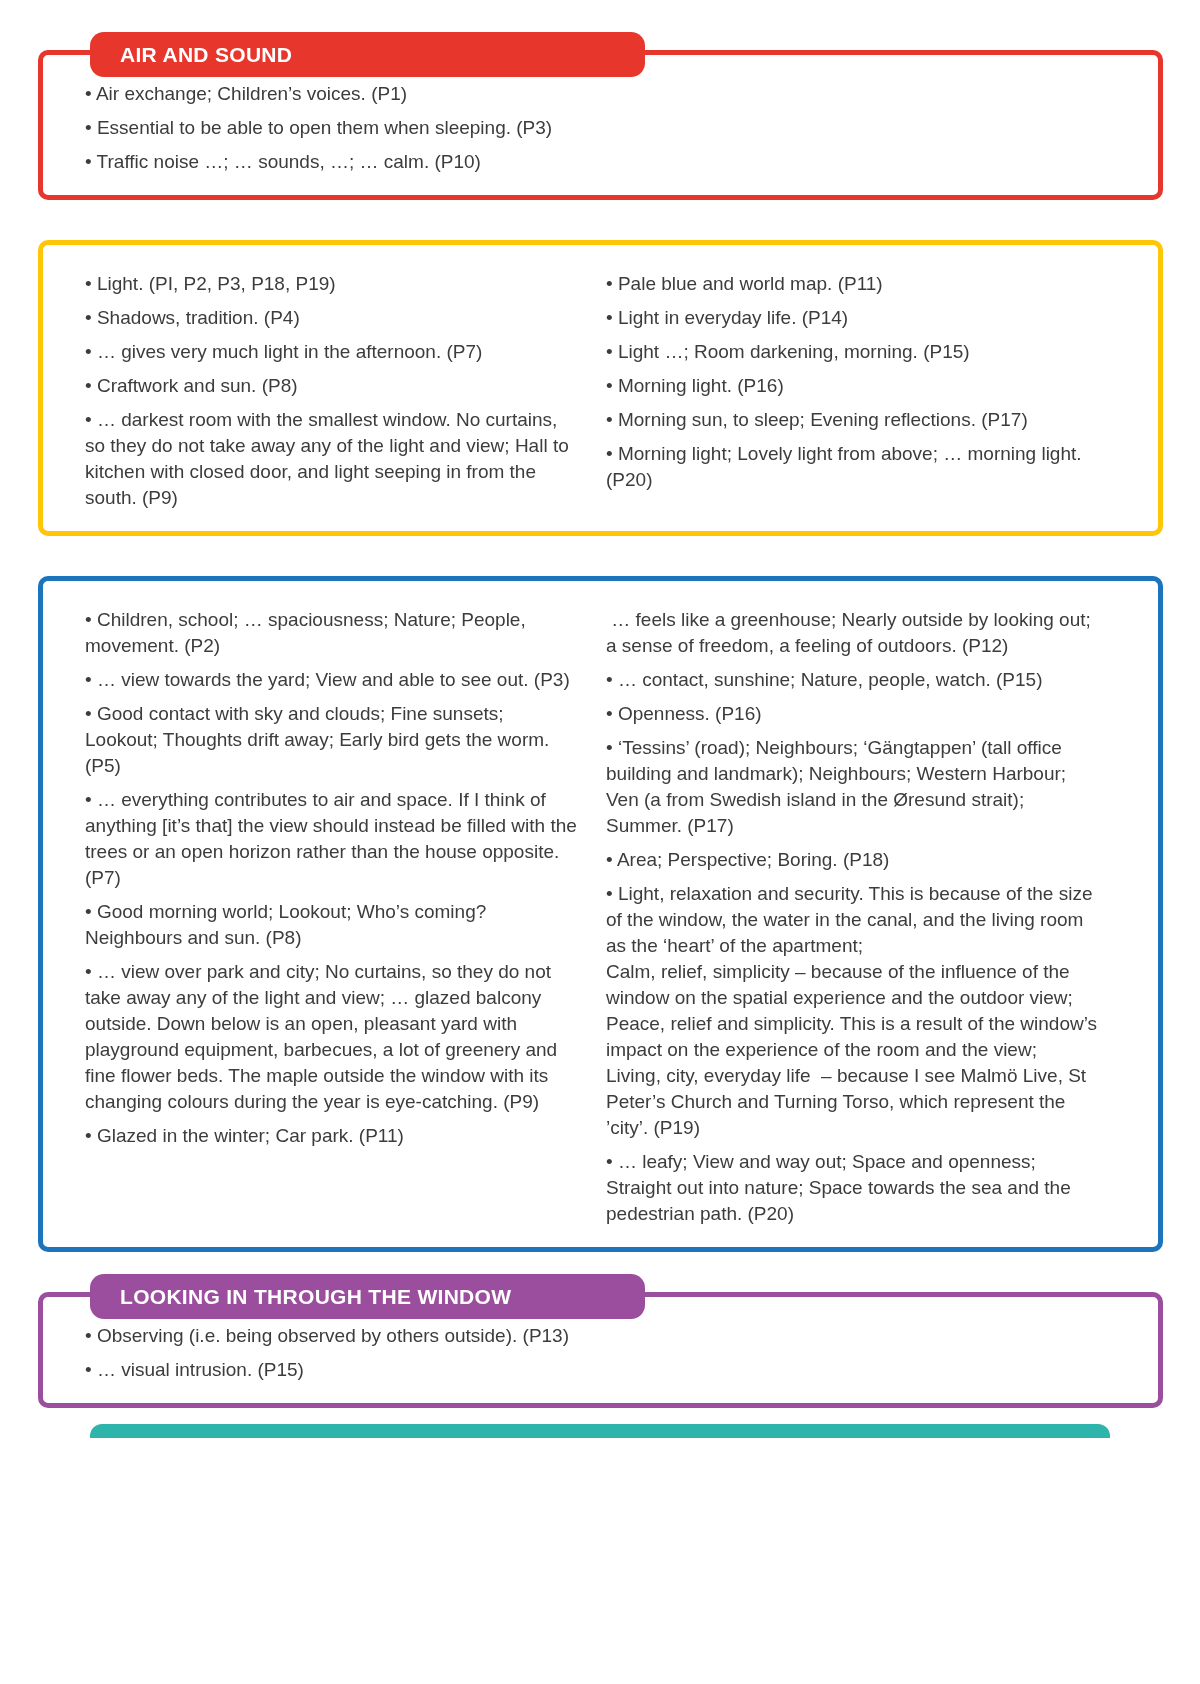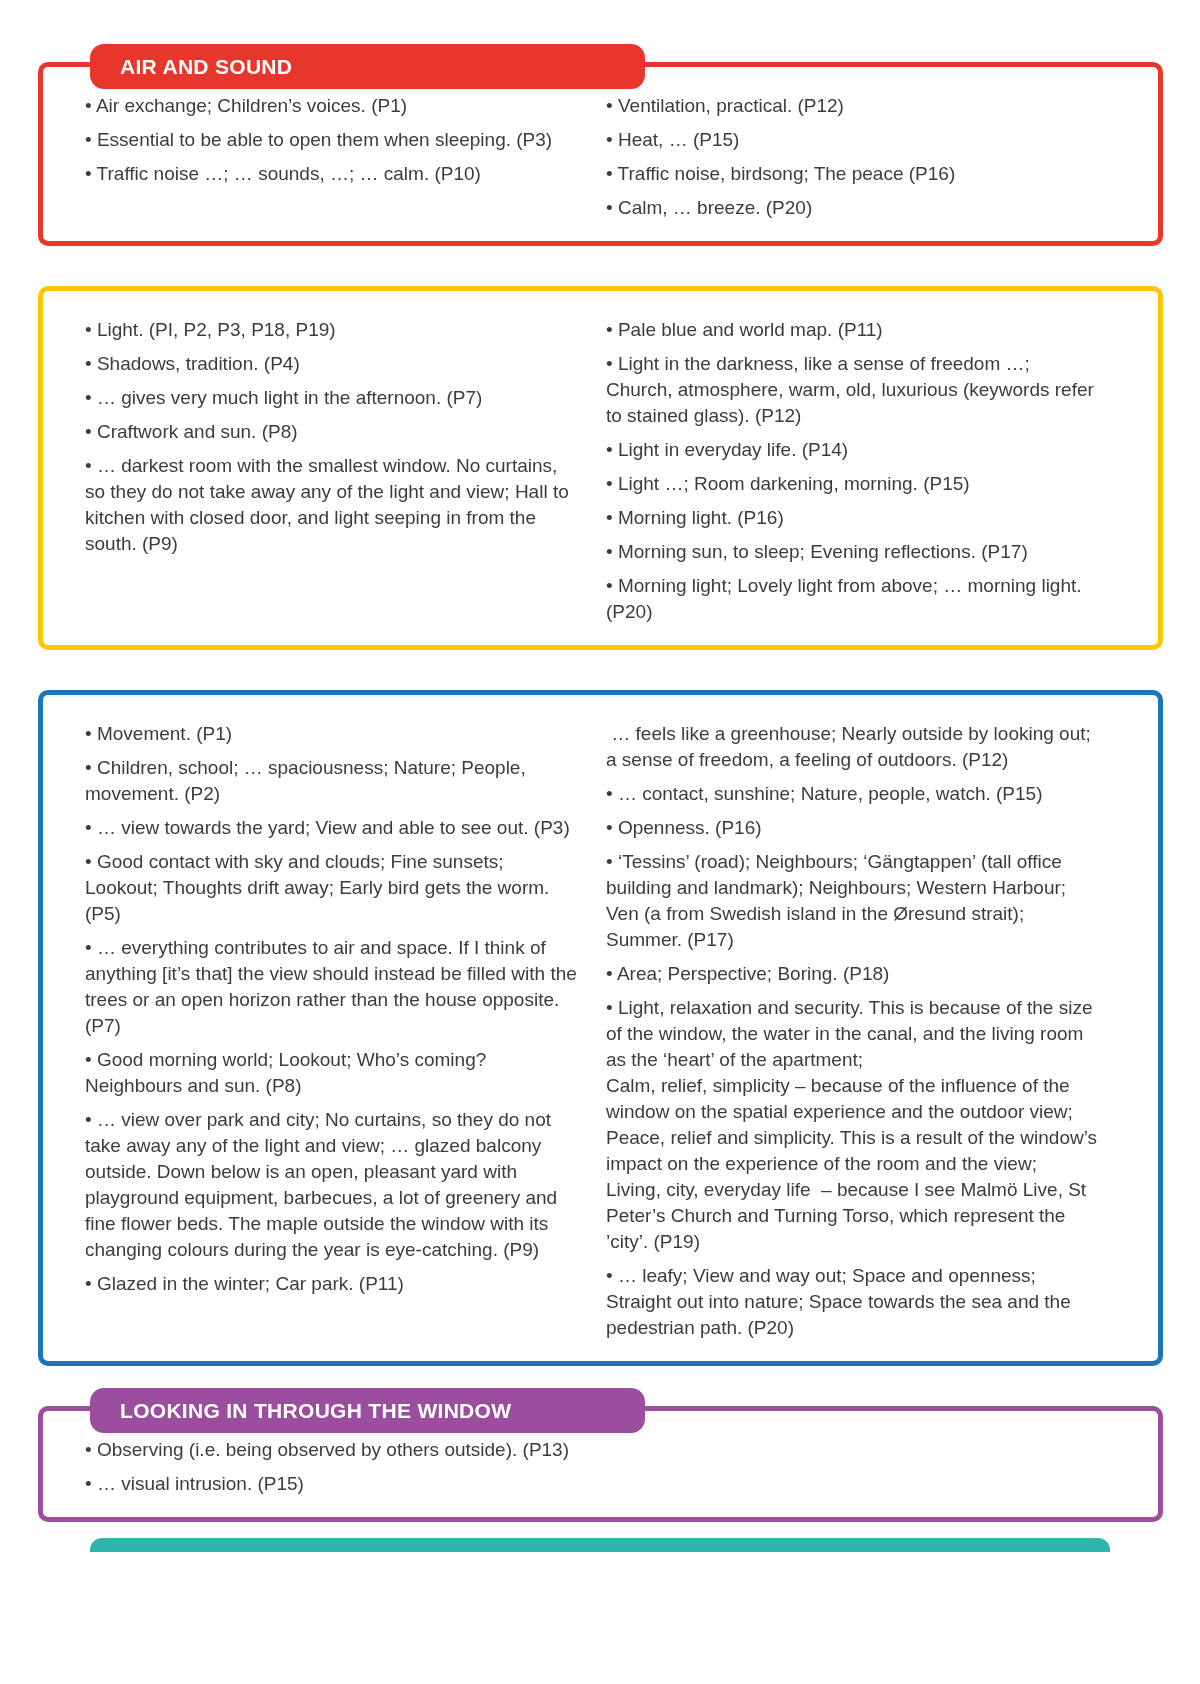--- a/index.html
+++ b/index.html
@@ -17,21 +17,21 @@
     padding-top: 50px;
   }
   .section {
     position: relative;
     margin: 40px 37px 0 38px;
     border: 5px solid var(--c, #999);
     border-radius: 10px;
     background: #ffffff;
   }
   .section.first {
-    margin-top: 12px;
+    margin-top: 0;
   }
   .pill {
     position: absolute;
     top: -23px;
     left: 47px;
     width: 555px;
     height: 45px;
     background: var(--c, #999);
     border-radius: 14px;
     display: flex;
@@ -78,54 +78,46 @@
 <div class="section first" style="--c: #e7362b;">
   <div class="pill">
     <span class="pill-label">AIR AND SOUND</span>
   </div>
   <div class="columns">
     <div class="col">
         <p class="item"><span class="bullet">• </span><span>Air exchange; Children’s voices. (P1)</span></p>
         <p class="item"><span class="bullet">• </span><span>Essential to be able to open them when sleeping. (P3)</span></p>
         <p class="item"><span class="bullet">• </span><span>Traffic noise …; … sounds, …; … calm. (P10)</span></p>
       </div>
-    <div class="col">
-        <p class="item"><span class="bullet">• </span><span>Ventilation, practical. (P12)</span></p>
-        <p class="item"><span class="bullet">• </span><span>Heat, … (P15)</span></p>
-        <p class="item"><span class="bullet">• </span><span>Traffic noise, birdsong; The peace (P16)</span></p>
-        <p class="item"><span class="bullet">• </span><span>Calm, … breeze. (P20)</span></p>
-      </div>
   </div>
 </div>
 
 <div class="section" style="--c: #ffc608;">
   <div class="columns">
     <div class="col">
         <p class="item"><span class="bullet">• </span><span>Light. (PI, P2, P3, P18, P19)</span></p>
         <p class="item"><span class="bullet">• </span><span>Shadows, tradition. (P4)</span></p>
         <p class="item"><span class="bullet">• </span><span>… gives very much light in the afternoon. (P7)</span></p>
         <p class="item"><span class="bullet">• </span><span>Craftwork and sun. (P8)</span></p>
         <p class="item"><span class="bullet">• </span><span>… darkest room with the smallest window. No curtains, so they do not take away any of the light and view; Hall to kitchen with closed door, and light seeping in from the south. (P9)</span></p>
       </div>
     <div class="col">
         <p class="item"><span class="bullet">• </span><span>Pale blue and world map. (P11)</span></p>
-        <p class="item"><span class="bullet">• </span><span>Light in the darkness, like a sense of freedom …; Church, atmosphere, warm, old, luxurious (keywords refer to stained glass). (P12)</span></p>
         <p class="item"><span class="bullet">• </span><span>Light in everyday life. (P14)</span></p>
         <p class="item"><span class="bullet">• </span><span>Light …; Room darkening, morning. (P15)</span></p>
         <p class="item"><span class="bullet">• </span><span>Morning light. (P16)</span></p>
         <p class="item"><span class="bullet">• </span><span>Morning sun, to sleep; Evening reflections. (P17)</span></p>
         <p class="item"><span class="bullet">• </span><span>Morning light; Lovely light from above; … morning light. (P20)</span></p>
       </div>
   </div>
 </div>
 
 <div class="section" style="--c: #1c75bc;">
   <div class="columns">
     <div class="col">
-        <p class="item"><span class="bullet">• </span><span>Movement. (P1)</span></p>
         <p class="item"><span class="bullet">• </span><span>Children, school; … spaciousness; Nature; People, movement. (P2)</span></p>
         <p class="item"><span class="bullet">• </span><span>… view towards the yard; View and able to see out. (P3)</span></p>
         <p class="item"><span class="bullet">• </span><span>Good contact with sky and clouds; Fine sunsets; Lookout; Thoughts drift away; Early bird gets the worm. (P5)</span></p>
         <p class="item"><span class="bullet">• </span><span>… everything contributes to air and space. If I think of anything [it’s that] the view should instead be filled with the trees or an open horizon rather than the house opposite. (P7)</span></p>
         <p class="item"><span class="bullet">• </span><span>Good morning world; Lookout; Who’s coming? Neighbours and sun. (P8)</span></p>
         <p class="item"><span class="bullet">• </span><span>… view over park and city; No curtains, so they do not take away any of the light and view; … glazed balcony outside. Down below is an open, pleasant yard with playground equipment, barbecues, a lot of greenery and fine flower beds. The maple outside the window with its changing colours during the year is eye-catching. (P9)</span></p>
         <p class="item"><span class="bullet">• </span><span>Glazed in the winter; Car park. (P11)</span></p>
       </div>
     <div class="col">
         <p class="item"><span> … feels like a greenhouse; Nearly outside by looking out; a sense of freedom, a feeling of outdoors. (P12)</span></p>

